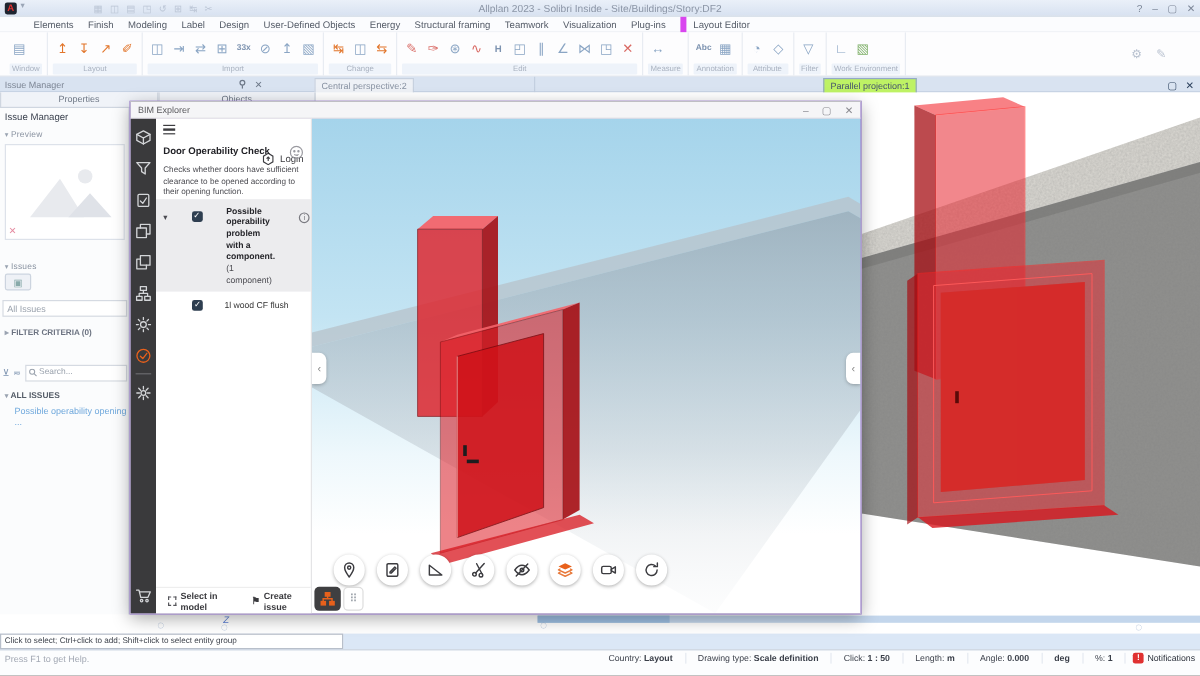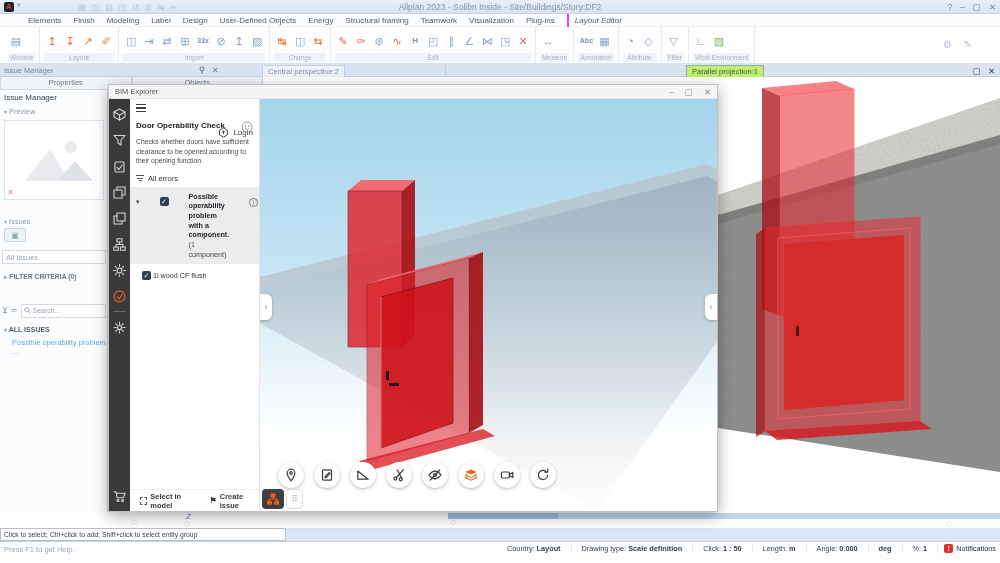--- a/index.html
+++ b/index.html
@@ -14,21 +14,21 @@
   .logo-caret{position:absolute;left:17px;top:1px;font-size:7px;color:#9aa5b6;}
   .qat{position:absolute;left:78px;top:0;height:14px;display:flex;align-items:center;gap:6px;color:#bcc6d6;font-size:8px;}
   .tb-title{position:absolute;left:0;right:0;top:0;height:14px;line-height:14px;text-align:center;font-size:8.5px;color:#8b95a6;}
   .win-controls{position:absolute;right:4px;top:0;height:14px;display:flex;align-items:center;gap:8px;color:#7d8798;font-size:8.5px;}
   .win-controls span{cursor:pointer;}
 
   
   .menubar{position:absolute;top:14px;left:0;width:1000px;height:13px;background:#fbfcfe;
     border-bottom:1px solid #eef1f6;display:flex;align-items:center;padding-left:22px;}
   .menu-item{font-size:8px;color:#555c68;padding:0 6px;line-height:13px;}
-  .menu-item:last-child{border-left:2px solid #d946ef;margin-left:6px;font-style:italic;}
+  .menu-item:last-child{border-left:5px solid #d946ef;margin-left:6px;}
 
   
   .ribbon{position:absolute;top:27px;left:0;width:1000px;height:37px;background:#fdfdfe;
     border-bottom:1px solid #dbe2ec;display:flex;align-items:stretch;padding-left:4px;}
   .rgroup{display:flex;flex-direction:column;border-right:1px solid #e8ecf2;padding:1px 4px 0 4px;}
   .ricons{display:flex;align-items:center;height:25px;gap:2px;}
   .ric{display:inline-block;width:16px;height:18px;line-height:18px;text-align:center;font-size:11px;}
   .ric.small{font-size:7px;font-weight:bold;}
   .c-o{color:#e2762c}.c-b{color:#8aa5c4}.c-r{color:#d96a64}.c-t{color:#7d93b0;font-size:8px;font-weight:bold}.c-g{color:#7fb069}
   .rlabel{height:9px;line-height:9px;font-size:6.5px;color:#a9b2c0;text-align:center;background:#eef3fa;border-radius:1px;padding:0 2px;}
@@ -104,21 +104,21 @@
   .flines i{height:1px;background:#55555a;display:block;}
   .flines i:nth-child(2){width:6px;margin:0 auto;}
   .flines i:nth-child(3){width:3px;margin:0 auto;}
   .err-group{background:#ececee;padding:5px 4px 4px 6px;display:flex;gap:20px;}
   .chev{font-size:7px;color:#4a4a50;margin-top:6px;}
   .cb{width:9px;height:9px;min-width:9px;background:#2e3e50;border-radius:2px;color:#fff;font-size:7px;line-height:9px;text-align:center;margin-top:5px;}
   .cb::after{content:"✓";}
   .err-text{font-size:7.2px;color:#25252a;font-weight:bold;line-height:1.35;width:76px;}
   .err-count{font-weight:normal;color:#4a4a50;display:block;}
   .info-i{width:9px;height:9px;min-width:9px;border:1px solid #7a7a80;border-radius:50%;color:#7a7a80;font-size:6.5px;line-height:8px;text-align:center;margin-top:6px;}
-  .err-item{display:flex;gap:2px;padding:7px 4px 4px 12px;}
+  .err-item{display:flex;gap:18px;padding:7px 4px 4px 30px;}
   .err-item .cb{margin-top:0;}
   .err-item-label{font-size:7.2px;color:#333;line-height:9px;}
   .bwp-footer{position:absolute;bottom:0;left:0;width:100%;height:22px;background:#fff;border-top:1px solid #eee;display:flex;align-items:center;gap:10px;padding-left:10px;}
   .foot-btn{display:flex;align-items:center;gap:3px;font-size:7.5px;font-weight:bold;color:#3a3a3e;}
   .dashed-sq{width:8px;height:8px;border:1px dashed #55555a;}
   .flag{font-size:8px;color:#3a3a3e;}
 
   
   .bw-viewer{flex:1;position:relative;background:linear-gradient(180deg,#a5d4eb 0%,#c3e4f3 40%,#eef8fc 68%,#ffffff 84%);overflow:hidden;}
   .viewer-svg{position:absolute;left:0;top:0;}
@@ -328,21 +328,21 @@
         <span class="lp-mini">≂</span>
         <div class="lp-search">
           <svg width="7" height="7" viewBox="0 0 8 8" fill="none" stroke="#9aa2ad">
               <circle cx="3.2" cy="3.2" r="2.4"></circle>
               <path d="M5 5l2.4 2.4"></path>
             </svg>
           <span>Search...</span>
         </div>
       </div>
       <div class="lp-allissues">ALL ISSUES</div>
-      <div class="lp-link">Possible operability problem ...</div>
+      <div class="lp-link">Possible operability opening ...</div>
     </div>
 
     <svg class="right-scene" viewBox="0 0 282 435">
       <defs>
         <filter id="noise" x="0" y="0" width="100%" height="100%">
           <feTurbulence type="fractalNoise" baseFrequency="0.55" numOctaves="2" result="n"></feTurbulence>
           <feColorMatrix in="n" type="matrix" values="0 0 0 0 0.2  0 0 0 0 0.2  0 0 0 0 0.2  0 0 0 0.6 0"></feColorMatrix>
         </filter>
         <clipPath id="wallclip">
           <polygon points="0,117 282,20 282,394 0,350"></polygon>
@@ -465,28 +465,20 @@
           <div class="bwp-title">
             <span>Door Operability Check</span>
             <svg width="12" height="12" viewBox="0 0 12 12" fill="none" stroke="#9a9aa0" stroke-width="1">
               <circle cx="6" cy="6" r="5"></circle>
                 <circle cx="4.3" cy="5" r="0.5" fill="#9a9aa0"></circle>
                 <circle cx="7.7" cy="5" r="0.5" fill="#9a9aa0"></circle>
                 <path d="M4.2 7.6c1 1 2.6 1 3.6 0"></path>
             </svg>
           </div>
           <div class="bwp-desc">Checks whether doors have sufficient clearance to be opened according to their opening function.</div>
-          <div class="bwp-filter">
-            <span class="flines">
-                <i></i>
-                <i></i>
-                <i></i>
-              </span>
-            <span>All errors</span>
-          </div>
           <div class="err-group">
             <span class="chev">▾</span>
             <span class="cb"></span>
             <span class="err-text">
               <span>Possible operability problem with a component.</span>
               <span class="err-count">(1 component)</span>
             </span>
             <span class="info-i">i</span>
           </div>
           <div class="err-item">

